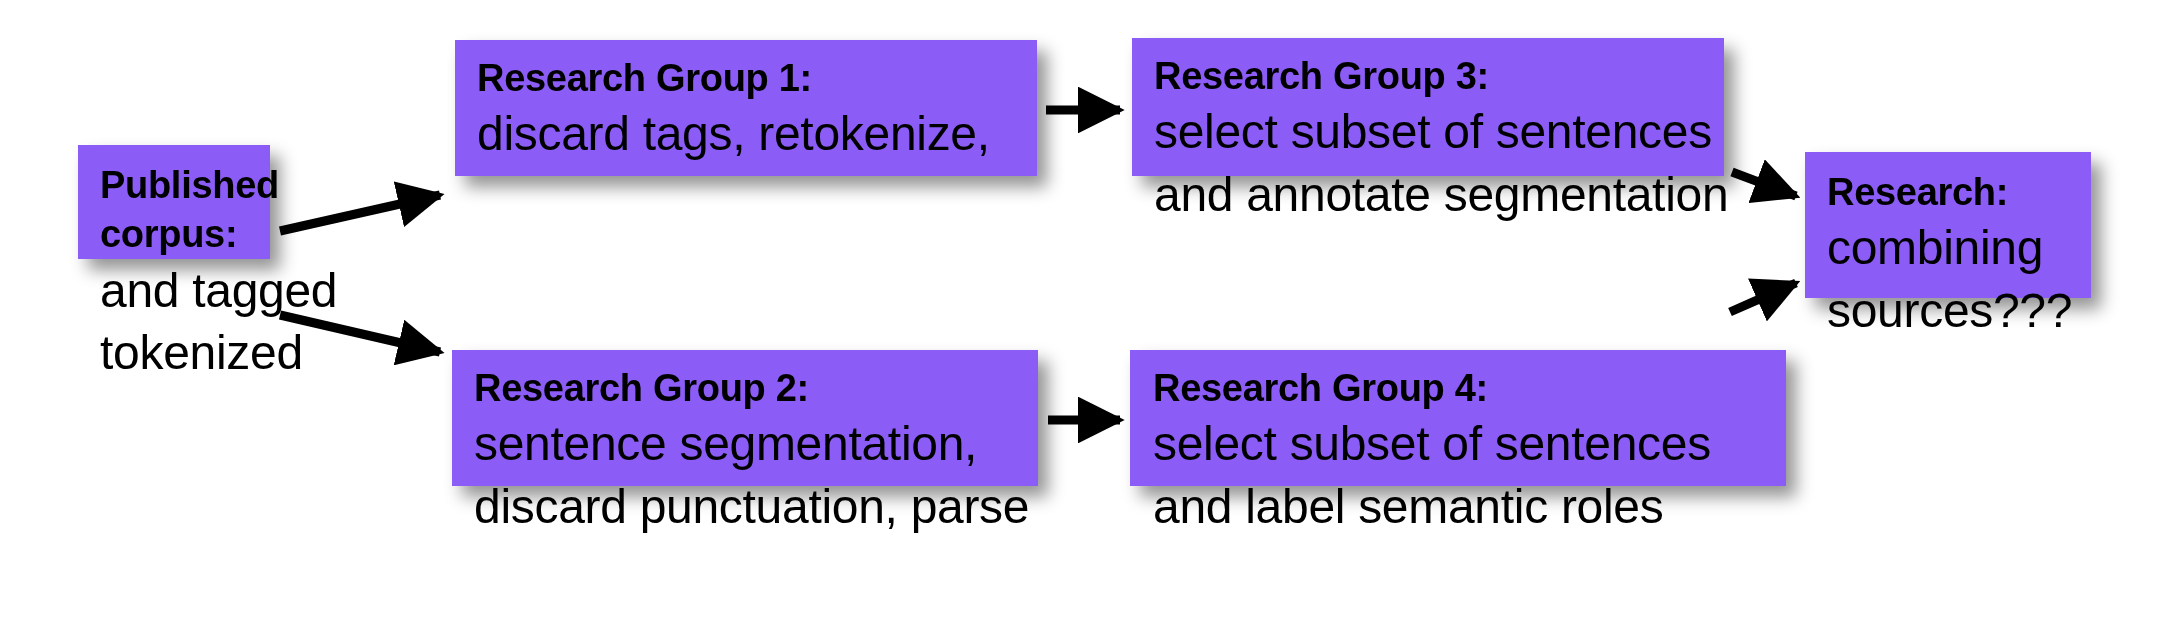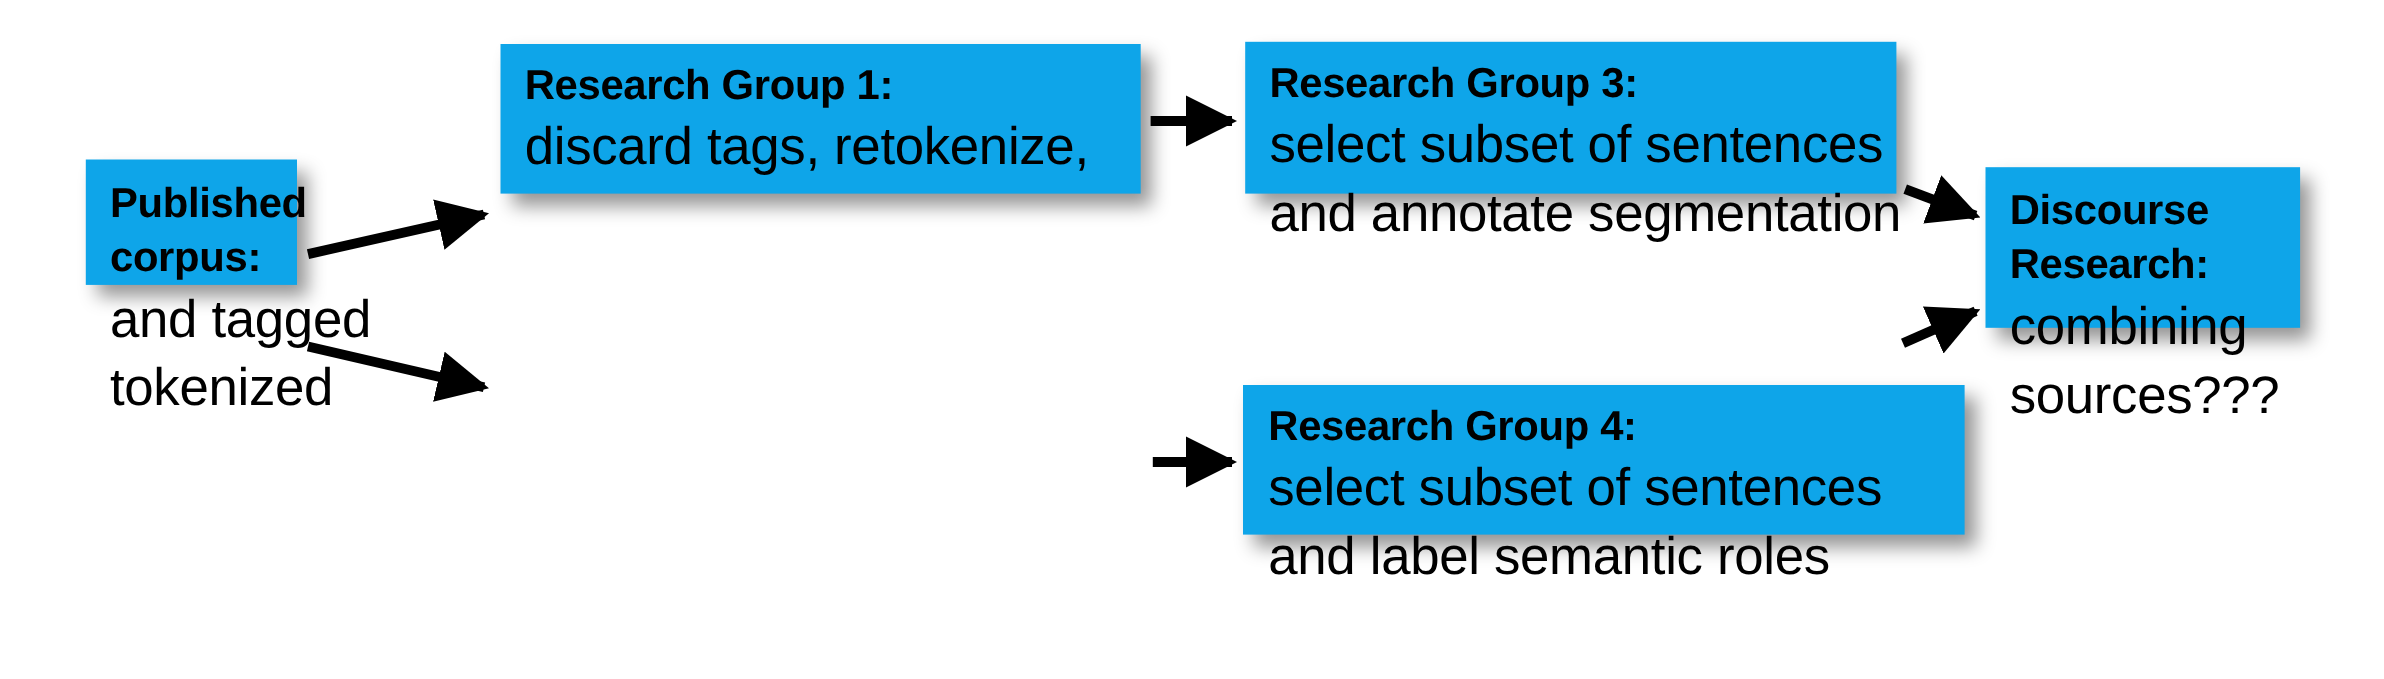--- a/index.html
+++ b/index.html
@@ -10,21 +10,21 @@
   #canvas {
     position: relative;
     width: 2167px;
     height: 617px;
     background: #ffffff;
     overflow: hidden;
     font-family: "Liberation Sans", sans-serif;
   }
   .node {
     position: absolute;
-    background: #0ea5e9;
+    background: #8b5cf6;
     box-sizing: border-box;
     padding: 14px 20px 16px 22px;
     color: #000000;
     line-height: 1.30;
     box-shadow: 10px 11px 16px rgba(0,0,0,0.42);
   }
   .node .title {
     font-weight: bold;
     font-size: 38px;
     letter-spacing: -0.3px;
@@ -89,27 +89,31 @@
     <span class="title">Research Group 1:</span>
     <span class="line">discard tags, retokenize,</span>
   </div>
 
   <div class="node" id="node-research-group-3">
     <span class="title">Research Group 3:</span>
     <span class="line">select subset of sentences</span>
     <span class="line">and annotate segmentation</span>
   </div>
 
+  <div class="node" id="node-research-group-2">
+    <span class="title">Research Group 2:</span>
+    <span class="line">sentence segmentation,</span>
+    <span class="line">discard punctuation, parse</span>
+  </div>
 
   <div class="node" id="node-research-group-4">
     <span class="title">Research Group 4:</span>
     <span class="line">select subset of sentences</span>
     <span class="line">and label semantic roles</span>
   </div>
 
   <div class="node" id="node-discourse-research">
-    <span class="title">Discourse</span>
     <span class="title">Research:</span>
     <span class="line">combining</span>
     <span class="line">sources???</span>
   </div>
 
 </div>
 
 </body></html>

